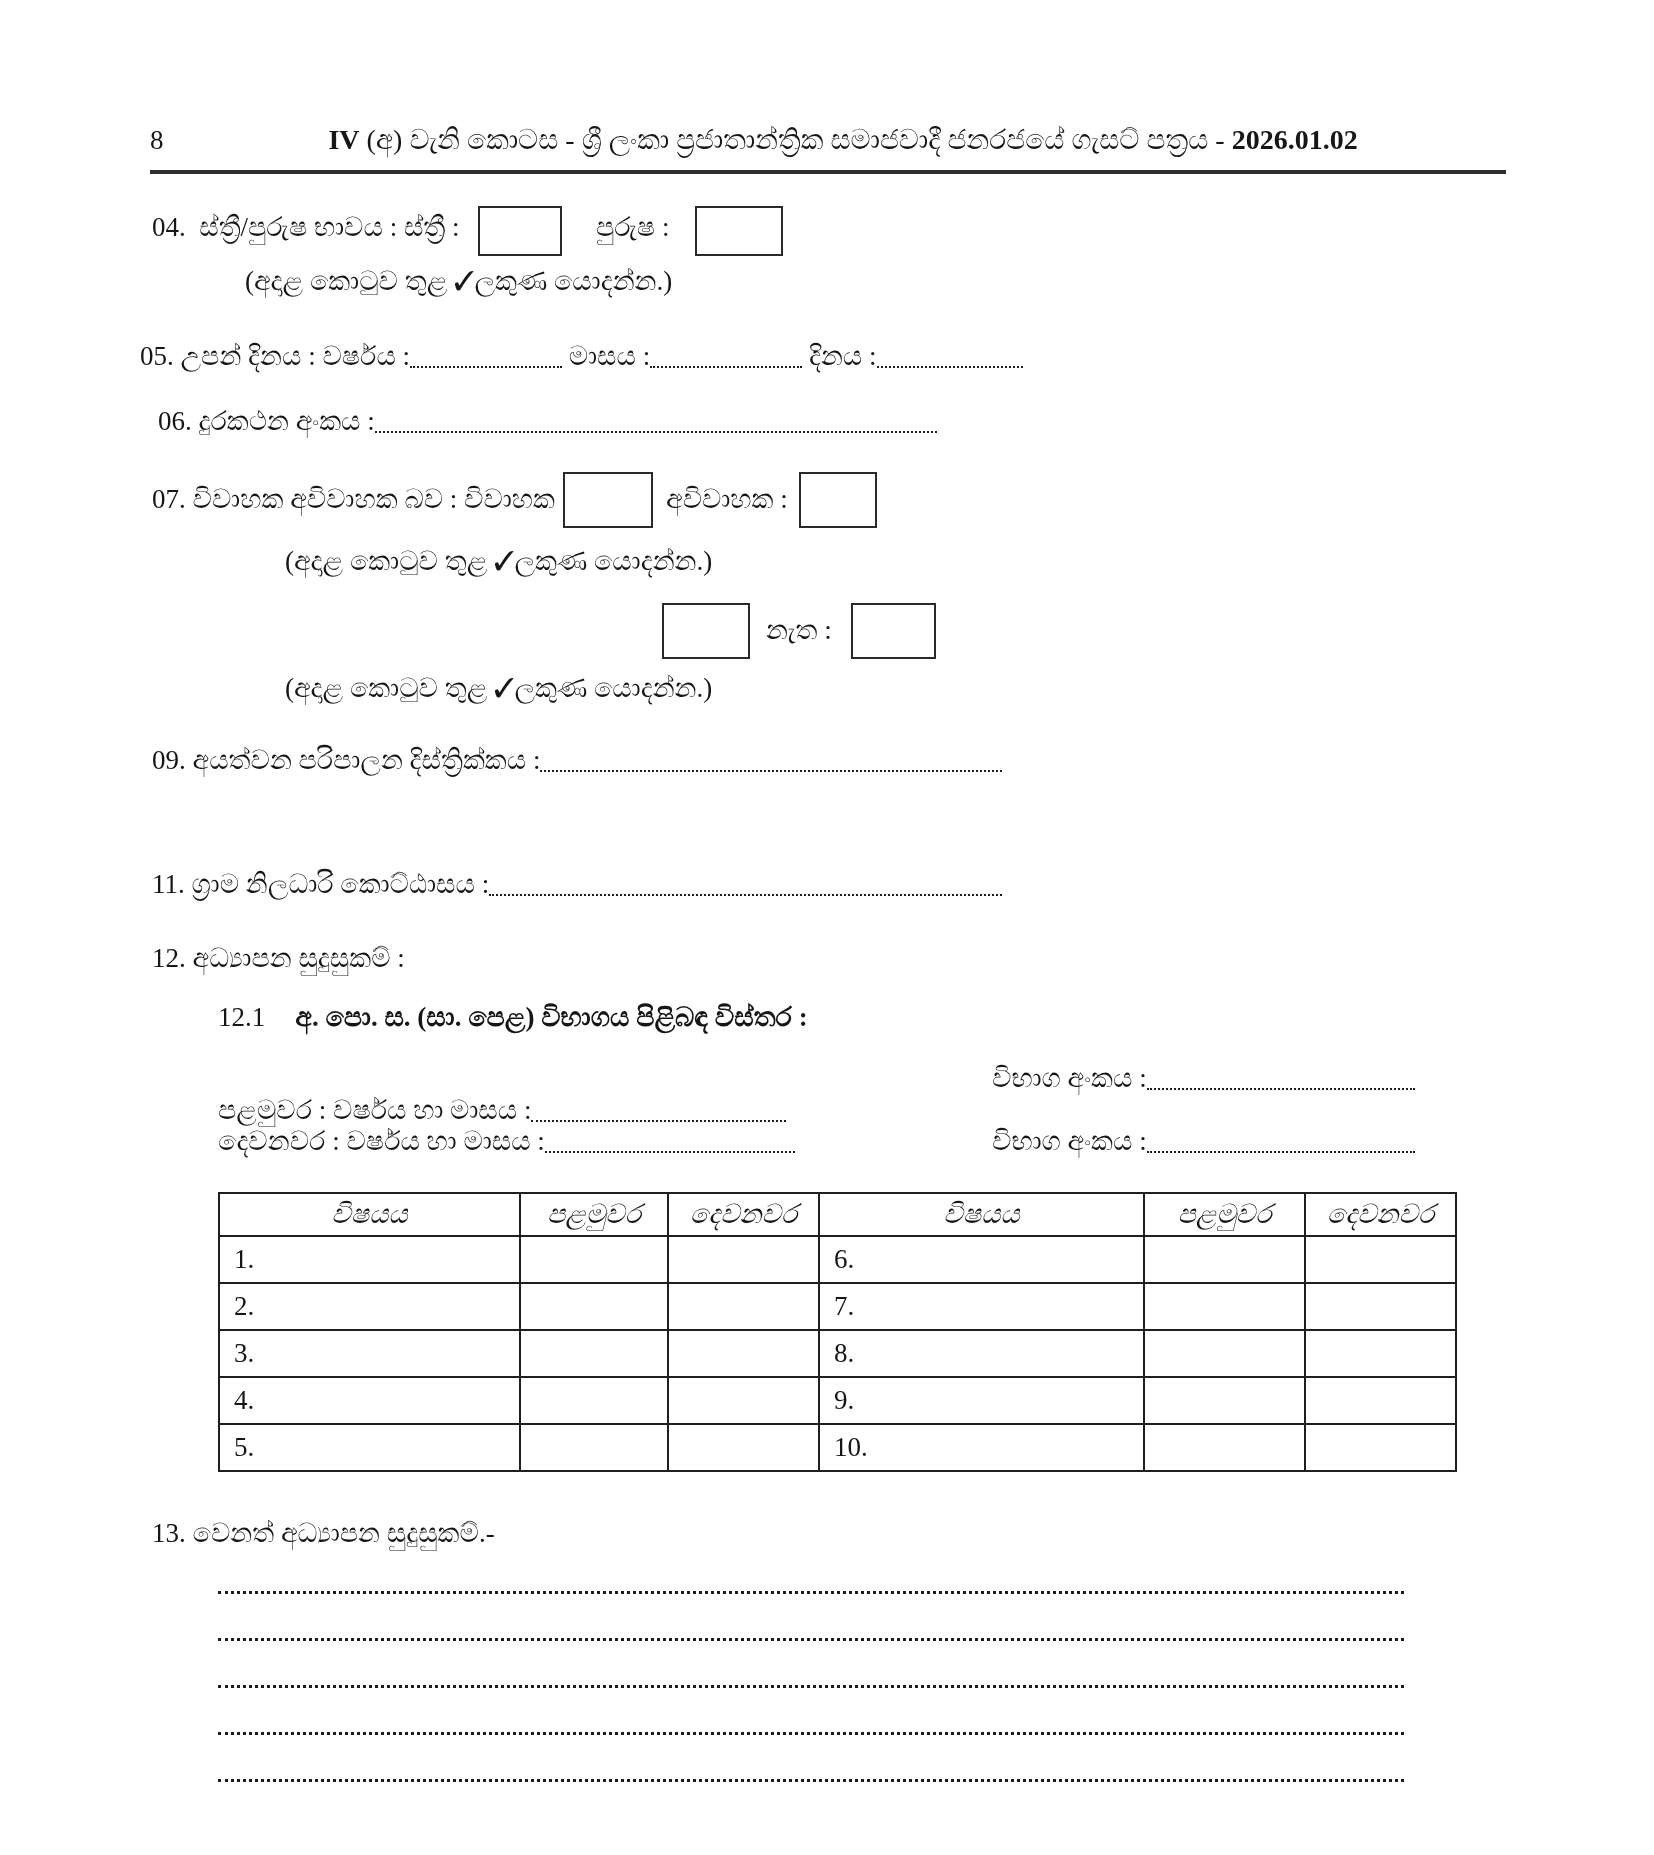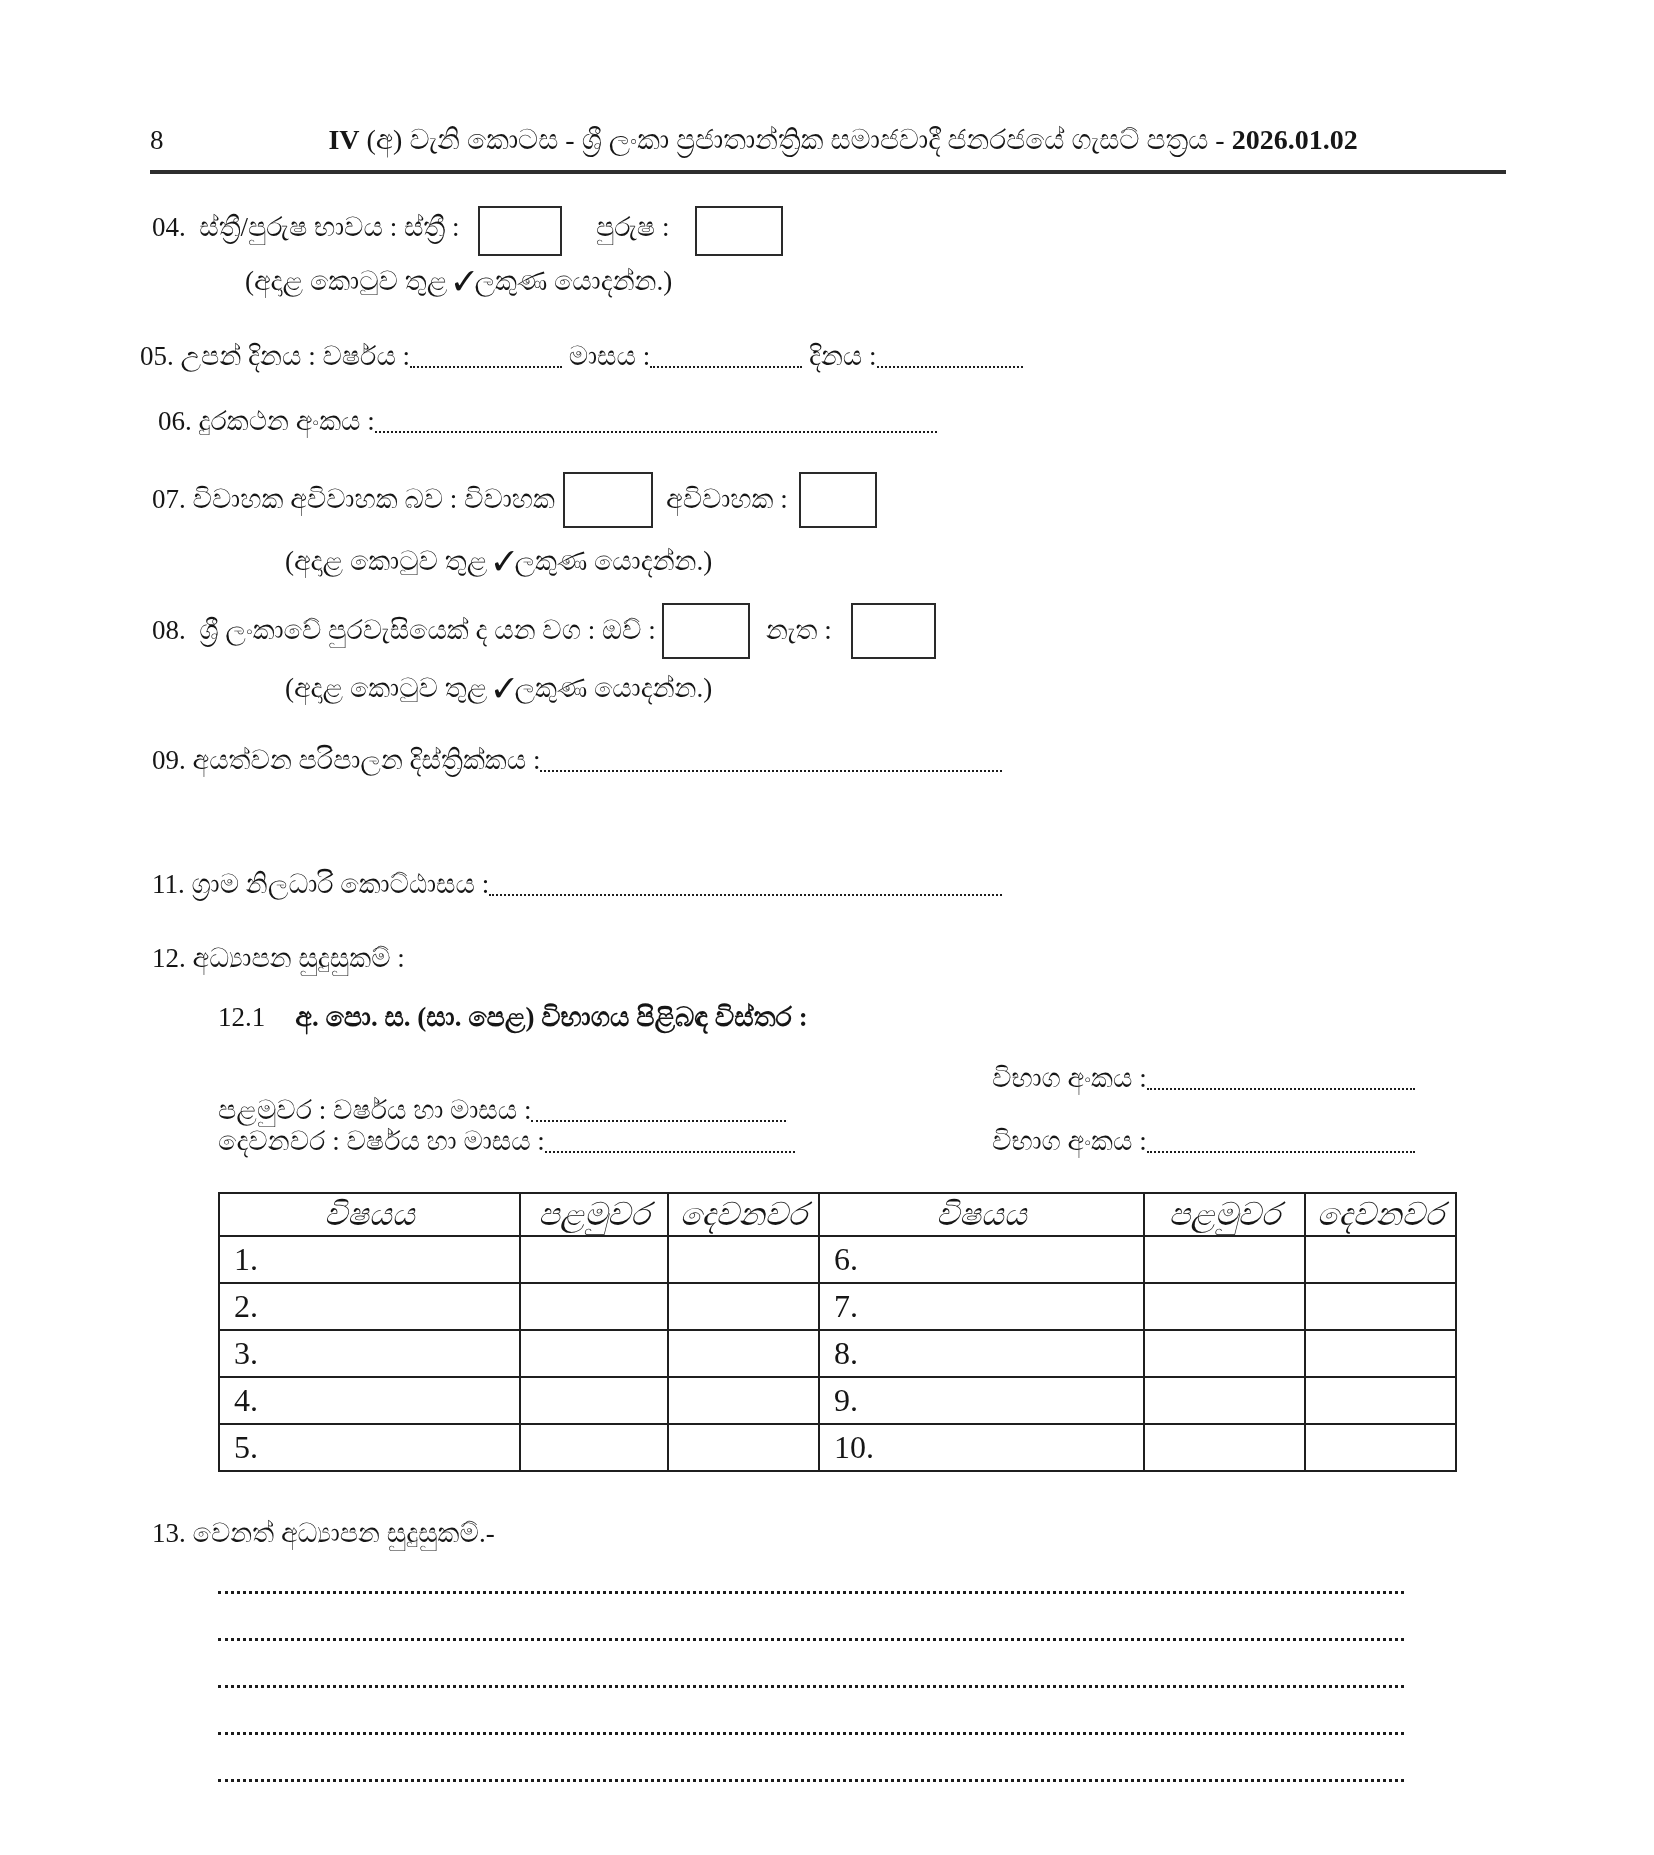--- a/index.html
+++ b/index.html
@@ -21,21 +21,21 @@
   .dots{display:inline-block;border-bottom:2.5px dotted #1c1c1c;height:0.9em;transform:translateY(3px);}
   .wline{position:absolute;border-bottom:3px dotted #1c1c1c;height:2px;}
   table.subjects{
     position:absolute;left:218px;top:1192px;
     border-collapse:collapse;table-layout:fixed;
     width:1237px;
   }
   table.subjects td,table.subjects th{
     border:2px solid #1f1f1f;
     padding:0 0 0 14px;
-    font-size:32px;
+    font-size:27px;
     vertical-align:middle;
     text-align:left;
     overflow:hidden;
   }
   table.subjects th{
     font-style:italic;font-weight:500;text-align:center;
     height:41px;padding:0;
   }
   table.subjects td{height:45px;}
   .indent-label{margin-left:30px;font-weight:bold;}
@@ -58,21 +58,20 @@
   <div class="abs txt" style="left:140px;top:338px;"><span class="num">05.</span>&nbsp;<span>උපන් දිනය : වර්ෂය :</span><span class="dots" style="width:152px;"></span>&nbsp;<span>මාසය :</span><span class="dots" style="width:152px;"></span>&nbsp;<span>දිනය :</span><span class="dots" style="width:146px;"></span></div>
 
   <div class="abs txt" style="left:152px;top:403px;margin-left:6px;"><span class="num">06.</span>&nbsp;<span>දුරකථන අංකය :</span><span class="dots" style="width:562px;"></span></div>
 
   <div class="abs txt" style="left:152px;top:481px;"><span class="num">07.</span>&nbsp;<span>විවාහක අවිවාහක බව : විවාහක :</span></div>
   <div class="cbox" style="left:563px;top:472px;width:86px;height:52px;"></div>
   <div class="abs txt" style="left:666px;top:481px;">අවිවාහක :</div>
   <div class="cbox" style="left:799px;top:472px;width:74px;height:52px;"></div>
   <div class="abs txt" style="left:285px;top:543px;">(අදාළ කොටුව තුළ ✓ලකුණ යොදන්න.)</div>
 
-  <div class="abs txt" style="left:152px;top:612px;"><span class="num">08.</span>&nbsp; <span>ශ්‍රී ලංකාවේ පුරවැසියෙක් ද යන වග : ඔව් :</span></div>
   <div class="cbox" style="left:662px;top:603px;width:84px;height:52px;"></div>
   <div class="abs txt" style="left:766px;top:612px;">නැත :</div>
   <div class="cbox" style="left:851px;top:603px;width:81px;height:52px;"></div>
   <div class="abs txt" style="left:285px;top:670px;">(අදාළ කොටුව තුළ ✓ලකුණ යොදන්න.)</div>
 
   <div class="abs txt" style="left:152px;top:742px;"><span class="num">09.</span>&nbsp;<span>අයත්වන පරිපාලන දිස්ත්‍රික්කය :</span><span class="dots" style="width:462px;"></span></div>
 
 
   <div class="abs txt" style="left:152px;top:866px;text-align:center;"><span class="num">11.</span>&nbsp;<span>ග්‍රාම නිලධාරි කොට්ඨාසය :</span><span class="dots" style="width:513px;"></span></div>
 

